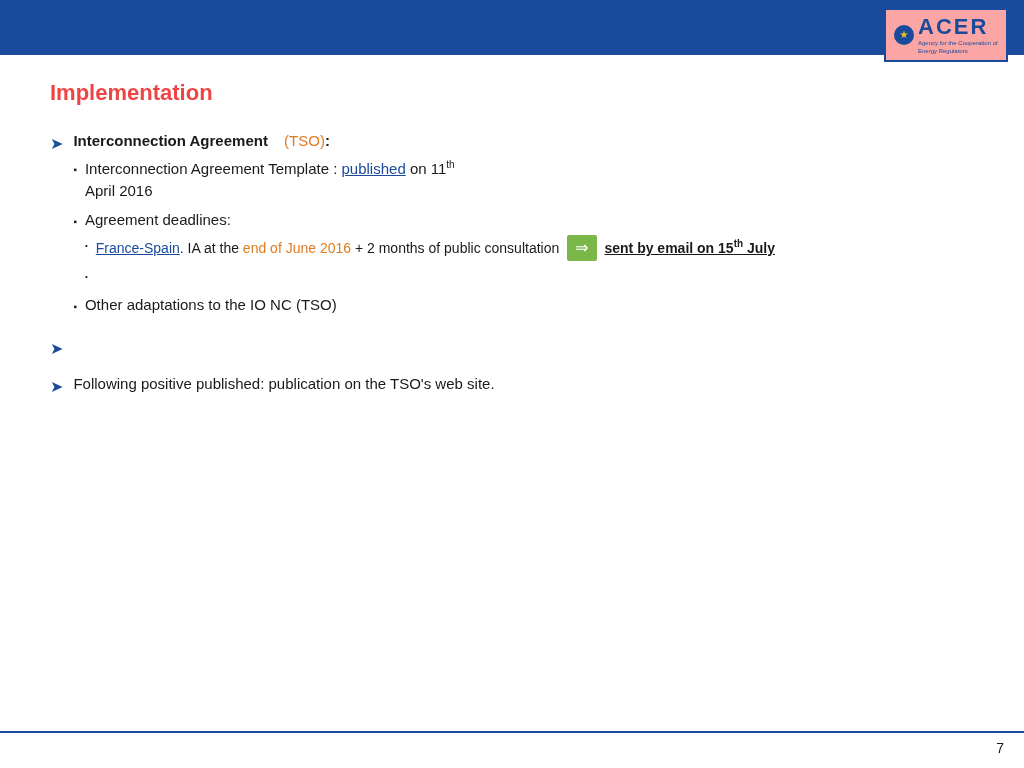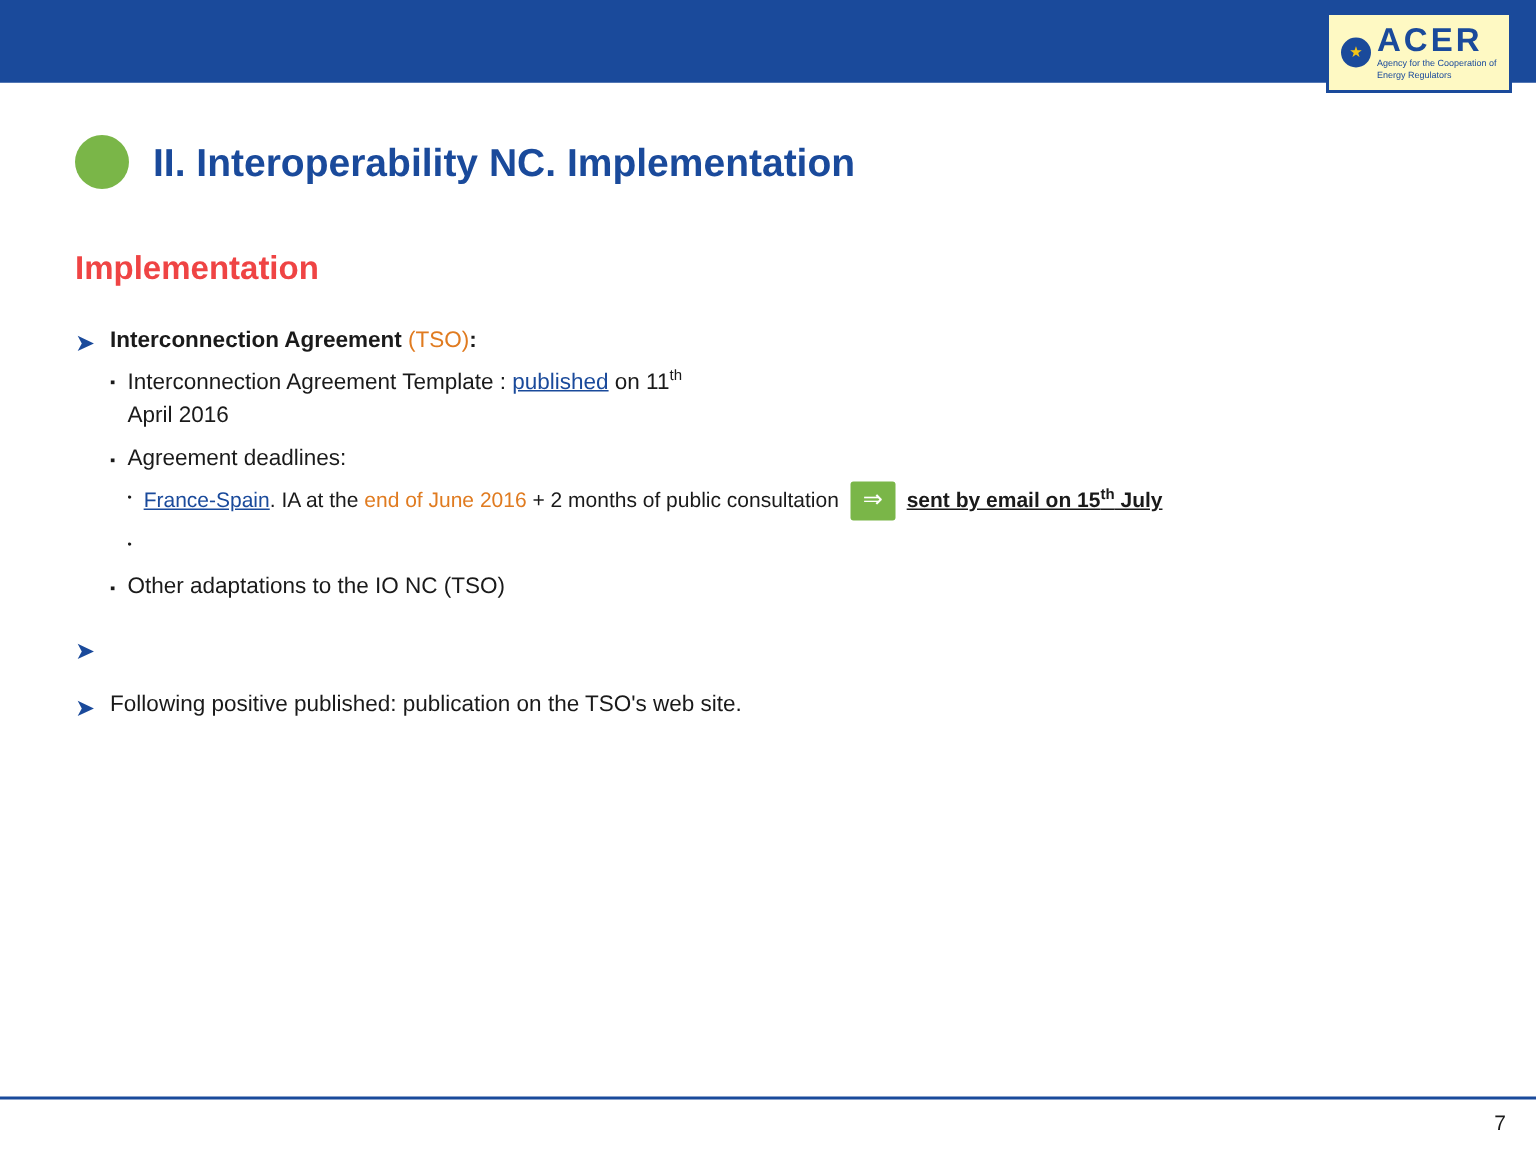--- a/index.html
+++ b/index.html
@@ -33,21 +33,21 @@
       bottom: -20px;
       left: 0;
       width: 100%;
     }
 
     
     .acer-logo {
       position: absolute;
       top: 8px;
       right: 16px;
-      background: #fef9c3;
+      background: #fca5a5;
       border: 2px solid #1a4a9b;
       padding: 4px 8px;
       z-index: 10;
       display: flex;
       align-items: center;
       gap: 4px;
     }
 
     .acer-logo-text {
       font-size: 22px;
@@ -185,20 +185,21 @@
 
     .circle-bullet {
       color: #1a1a1a;
       font-size: 8px;
       margin-top: 5px;
       flex-shrink: 0;
     }
 
     .tso-text {
       color: #e07b20;
+      margin-left: 12px;
     }
 
     .link-text {
       color: #1a4a9b;
       text-decoration: underline;
     }
 
     .green-highlight {
       color: #e07b20;
       font-weight: normal;
@@ -256,24 +257,20 @@
 <div class="acer-logo">
   <div class="acer-logo-icon"></div>
   <div>
     <div class="acer-logo-text">ACER</div>
     <div class="acer-logo-sub">Agency for the Cooperation of Energy Regulators</div>
   </div>
 </div>
 
 <div class="content">
 
-  <div class="slide-title-bar">
-    <div class="green-dot"></div>
-    <div class="slide-title-text">II. Interoperability NC. Implementation</div>
-  </div>
 
   <div class="section-heading">Implementation</div>
 
   <ul class="main-list">
 
     <li>
       <span class="arrow-bullet">➤</span>
       <div>
         <span>
           <strong>Interconnection Agreement</strong>

